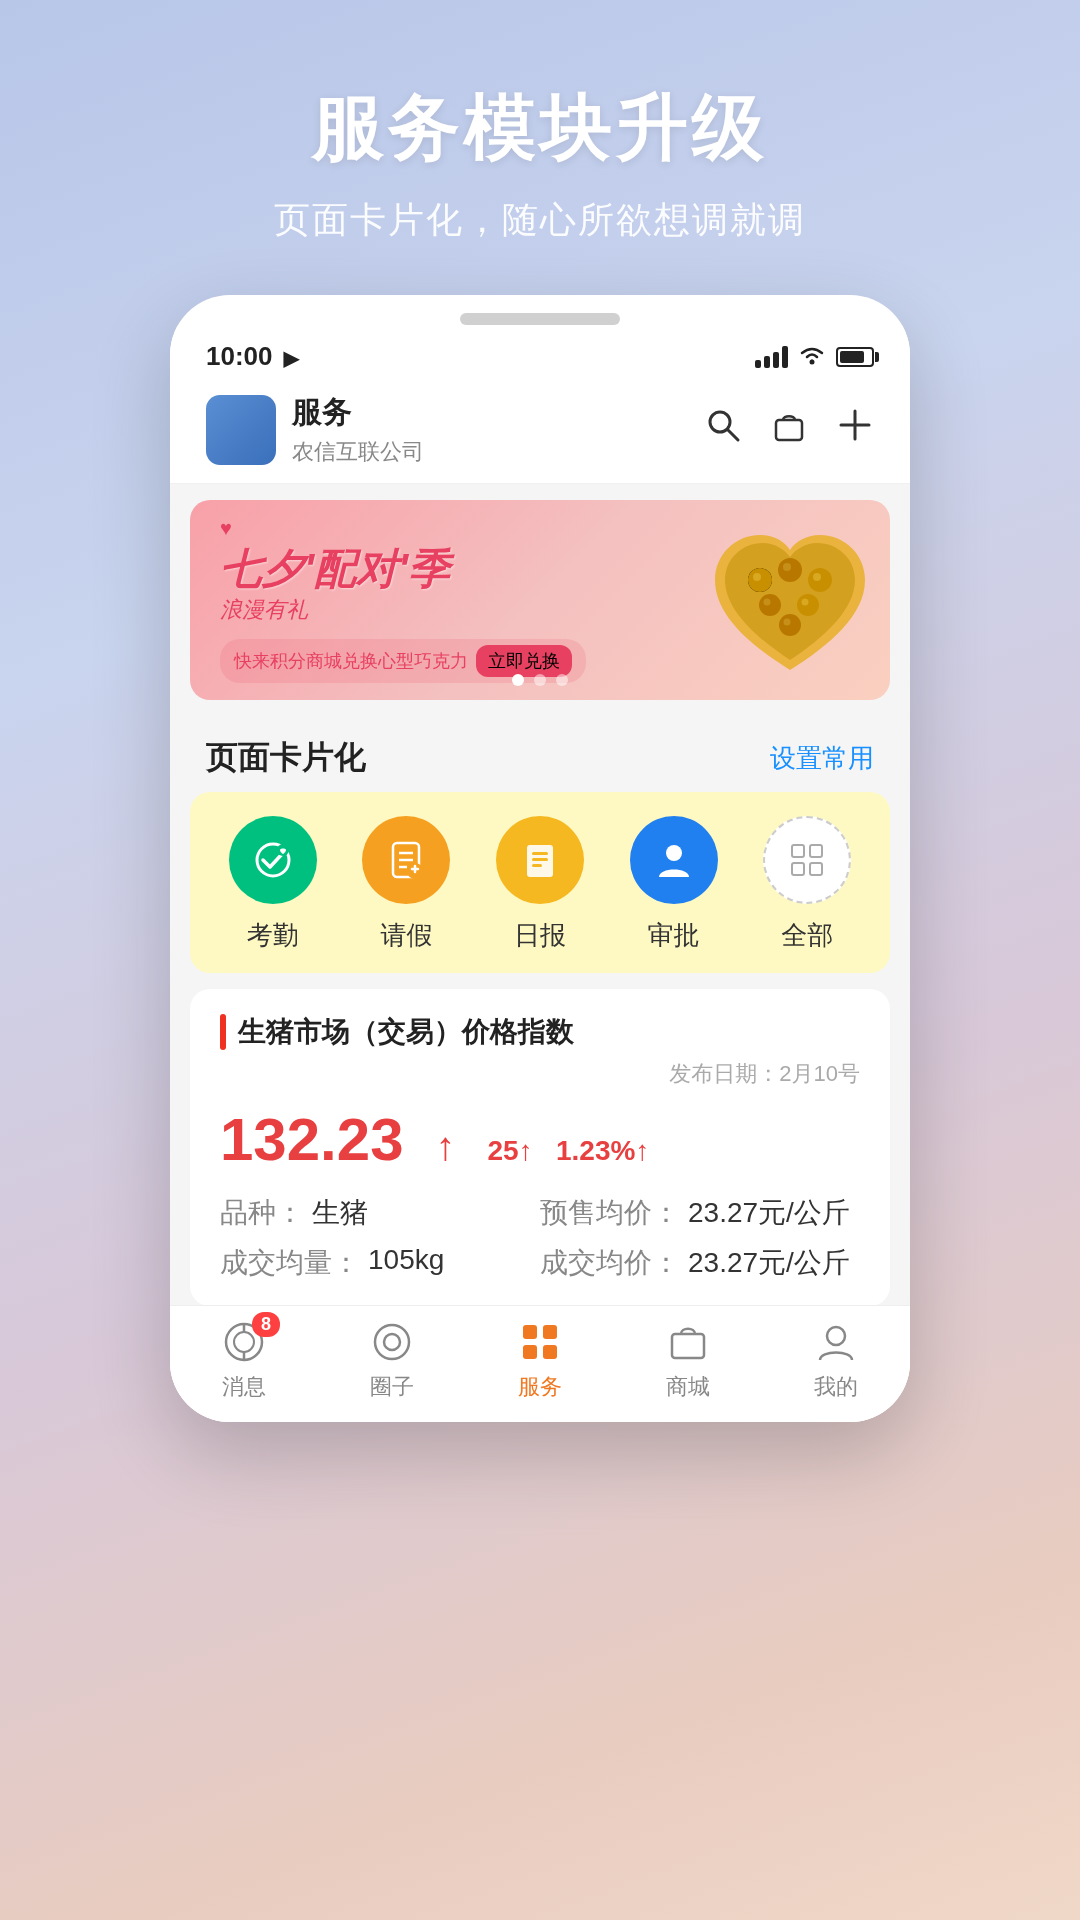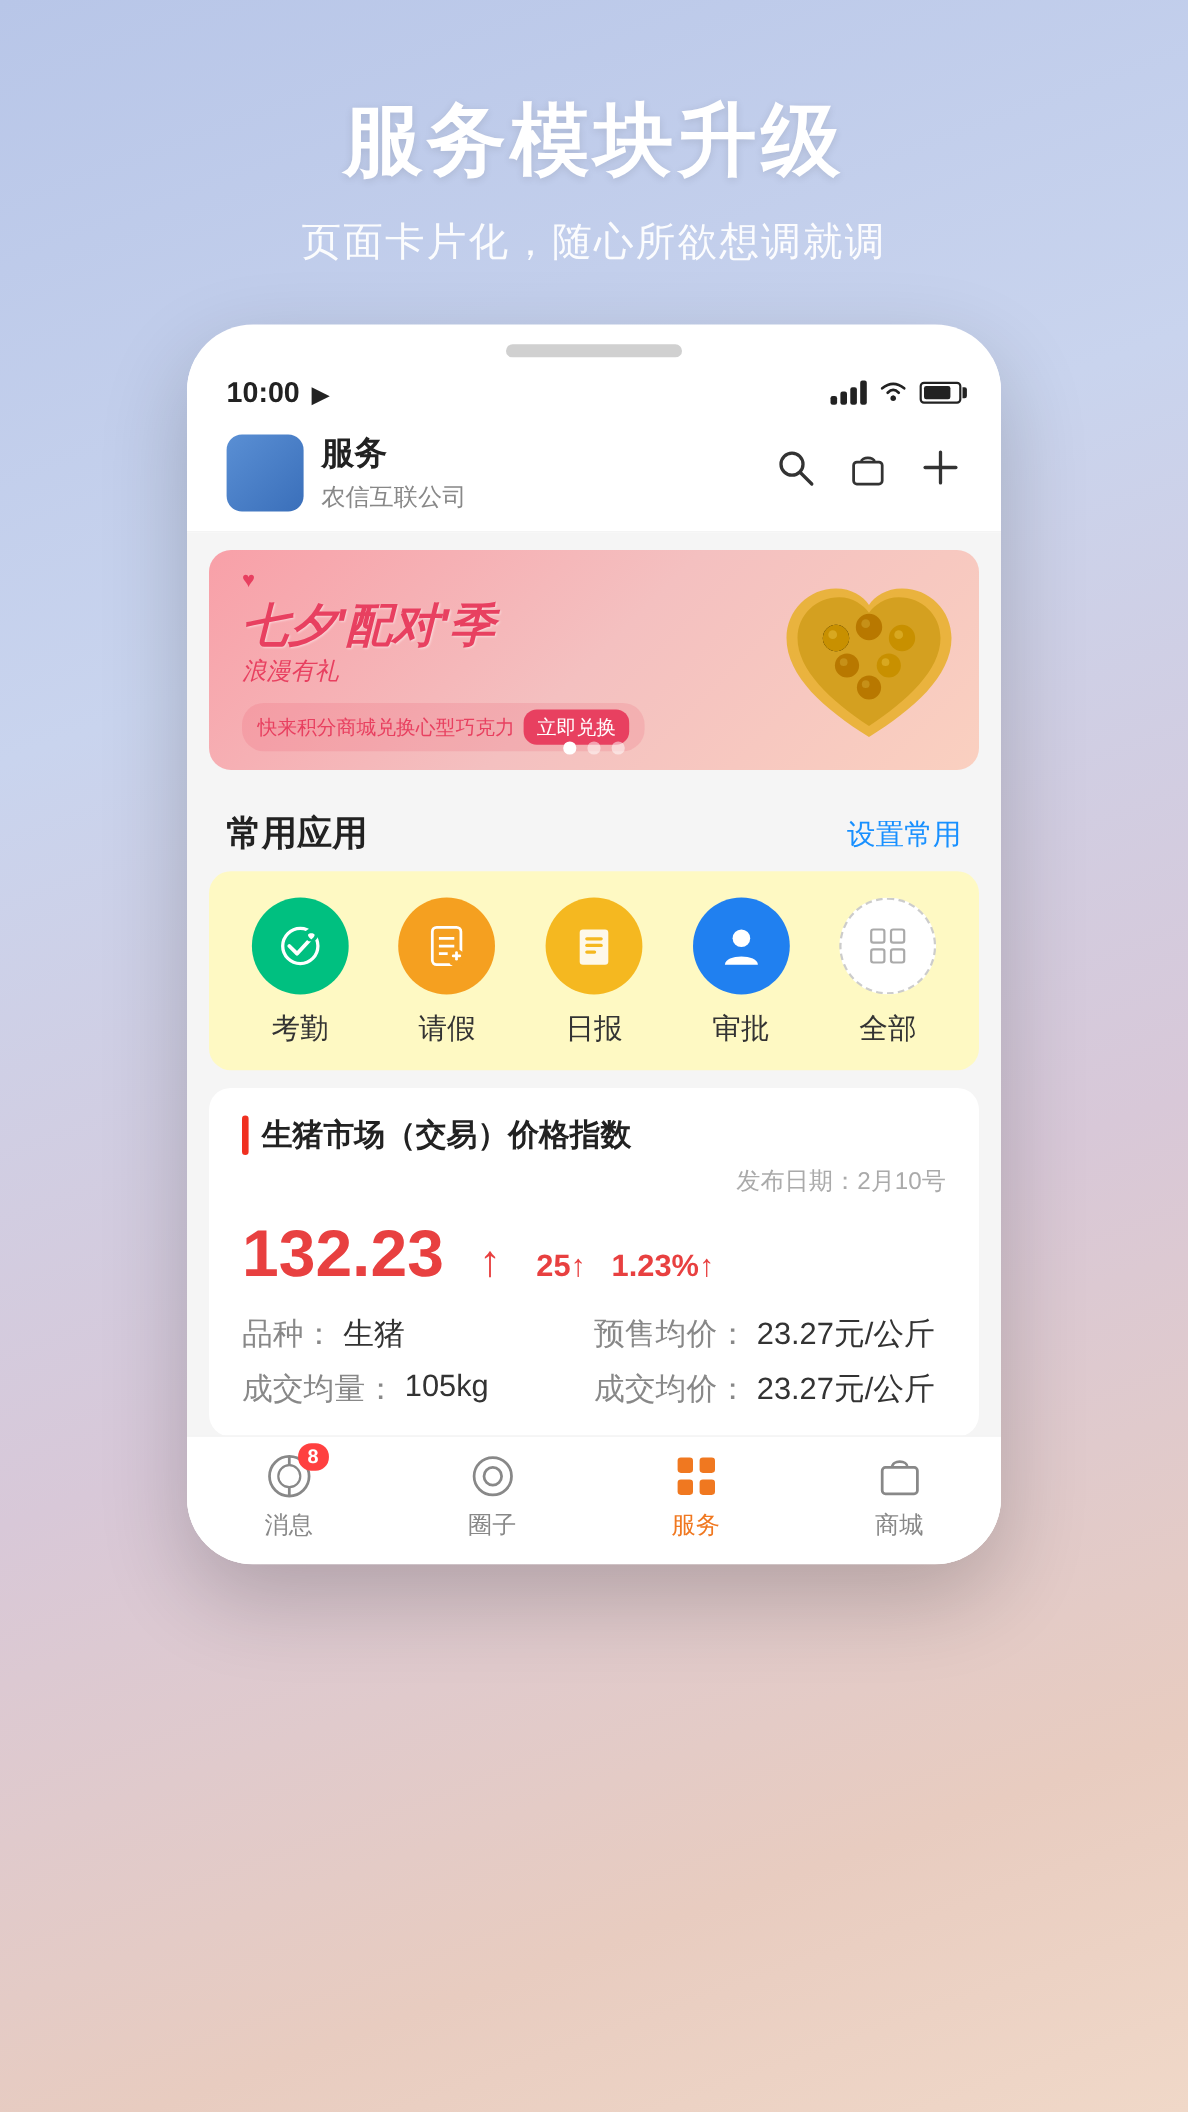--- a/index.html
+++ b/index.html
@@ -196,21 +196,21 @@
       gap: 8px;
       margin-top: 14px;
       background: rgba(232, 64, 96, 0.15);
       border-radius: 20px;
       padding: 6px 14px;
       font-size: 18px;
       color: #e84060;
     }
     .banner-badge-cta {
       background: #e84060;
-      color: #ffffff;
+      color: #000000;
       border-radius: 12px;
       padding: 4px 12px;
       font-size: 18px;
     }
     .banner-image-area {
       width: 200px;
       height: 180px;
       display: flex;
       align-items: center;
       justify-content: center;
@@ -537,21 +537,21 @@
       </div>
 
       <div class="banner-dots">
         <div class="dot active"></div>
         <div class="dot"></div>
         <div class="dot"></div>
       </div>
     </div>
 
     <div class="section-header">
-      <span class="section-title">常用应用</span>
+      <span class="section-title">页面卡片化</span>
       <span class="section-action">设置常用</span>
     </div>
 
     <div class="apps-grid-card">
       <div class="apps-grid">
 
         <div class="app-item">
           <div class="app-icon-circle green">
             <svg width="50" height="50" viewBox="0 0 50 50" fill="white">
               <circle cx="25" cy="25" r="16" stroke="white" stroke-width="3" fill="none"></circle>
@@ -690,16 +690,25 @@
       <div class="tab-item">
         <div class="tab-icon-wrap">
           <svg width="44" height="44" viewBox="0 0 44 44" fill="none">
             <rect x="6" y="14" width="32" height="24" rx="3" stroke="#888" stroke-width="2.5"></rect>
             <path d="M15 14 C15 7 29 7 29 14" stroke="#888" stroke-width="2.5" fill="none"></path>
           </svg>
         </div>
         <span class="tab-label">商城</span>
       </div>
 
+      <div class="tab-item">
+        <div class="tab-icon-wrap">
+          <svg width="44" height="44" viewBox="0 0 44 44" fill="none">
+            <circle cx="22" cy="16" r="9" stroke="#888" stroke-width="2.5"></circle>
+            <path d="M6 40 C6 30 38 30 38 40" stroke="#888" stroke-width="2.5" fill="none"></path>
+          </svg>
+        </div>
+        <span class="tab-label">我的</span>
+      </div>
     </div>
 
   </div>
 </div>
 
 </body></html>

